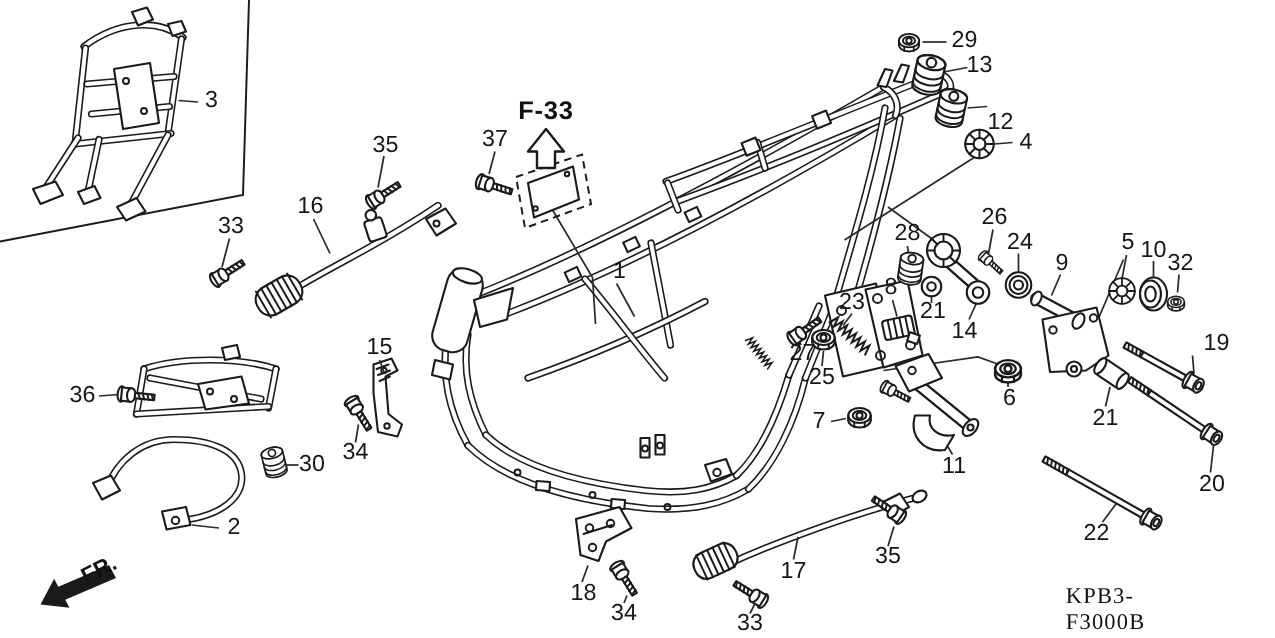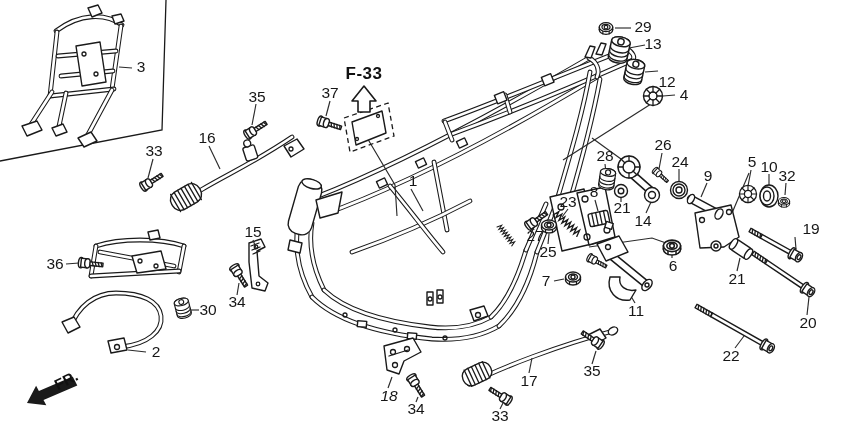--- a/index.html
+++ b/index.html
@@ -414,21 +414,21 @@
       <span class="plabel" style="left: 594px; top: 192px;">8</span>
       <span class="plabel" style="left: 708px; top: 176px;">9</span>
       <span class="plabel" style="left: 769px; top: 167px;">10</span>
       <span class="plabel" style="left: 636px; top: 311px;">11</span>
       <span class="plabel" style="left: 667px; top: 70px; margin-top: 12px;">12</span>
       <span class="plabel" style="left: 653px; top: 44px;">13</span>
       <span class="plabel" style="left: 643px; top: 221px;">14</span>
       <span class="plabel" style="left: 253px; top: 232px;">15</span>
       <span class="plabel" style="left: 207px; top: 138px;">16</span>
       <span class="plabel" style="left: 529px; top: 381px;">17</span>
-      <span class="plabel" style="left: 389px; top: 396px; font-style: italic;">18</span>
+      <span class="plabel" style="left: 389px; top: 396px;">18</span>
       <span class="plabel" style="left: 796px; top: 229px; margin-left: 15px;">19</span>
       <span class="plabel" style="left: 808px; top: 323px;">20</span>
       <span class="plabel" style="left: 737px; top: 279px;">21</span>
       <span class="plabel" style="left: 731px; top: 356px;">22</span>
       <span class="plabel" style="left: 568px; top: 202px;">23</span>
       <span class="plabel" style="left: 680px; top: 162px;">24</span>
       <span class="plabel" style="left: 548px; top: 252px;">25</span>
       <span class="plabel" style="left: 663px; top: 145px;">26</span>
       <span class="plabel" style="left: 535px; top: 236px;">27</span>
       <span class="plabel" style="left: 605px; top: 156px;">28</span>
@@ -441,14 +441,15 @@
       <span class="plabel" style="left: 237px; top: 302px;">34</span>
       <span class="plabel" style="left: 416px; top: 409px;">34</span>
       <span class="plabel" style="left: 257px; top: 97px;">35</span>
       <span class="plabel" style="left: 592px; top: 371px;">35</span>
       <span class="plabel" style="left: 55px; top: 264px;">36</span>
       <span class="plabel" style="left: 330px; top: 93px;">37</span>
     </div>
 
 <div class="f33">F-33</div>
 <div class="fr">FR.</div>
+<div class="code">KPB3-F3000B</div>
 
 </div>
 
 </body></html>

